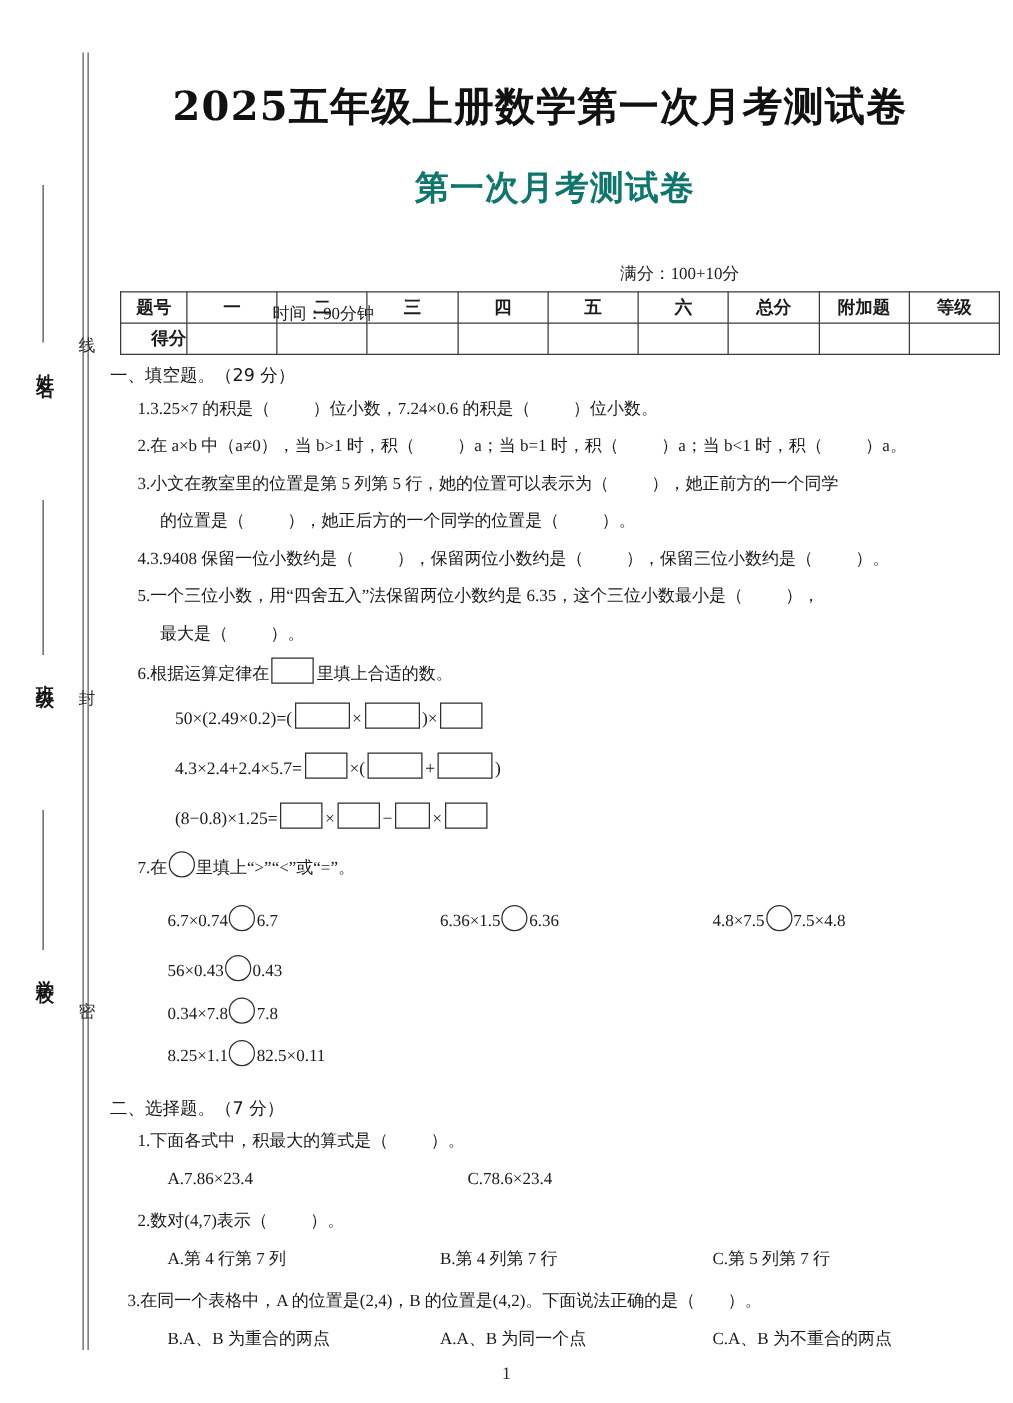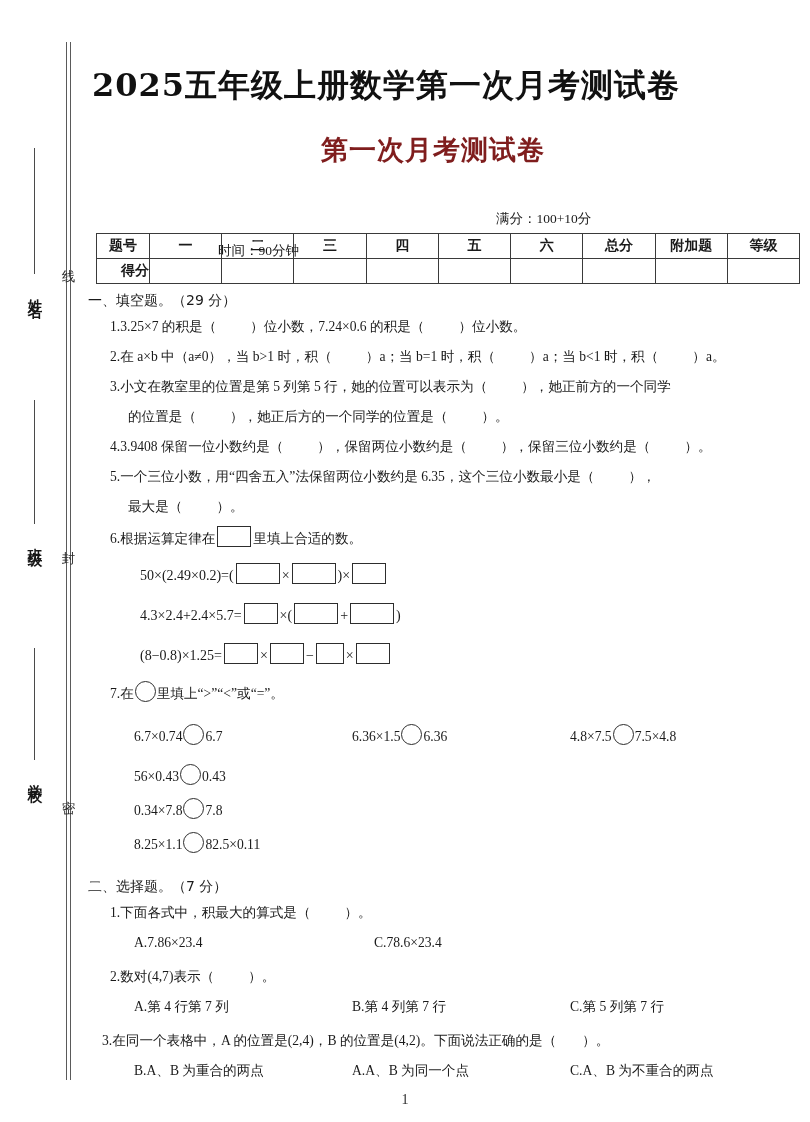--- a/index.html
+++ b/index.html
@@ -24,26 +24,26 @@
              font-size:14.5px;letter-spacing:4px;font-weight:600;
              writing-mode:vertical-rl;text-orientation:upright;
              font-family:"DejaVu Sans","Liberation Sans",sans-serif;color:#161616;}
   .nw1{top:288px;} .nw2{top:536px;} .nw3{top:772px;}
   .name-line{position:absolute;left:34px;width:0;border-left:1px solid #4a4a4a;}
   .nl1{top:148px;height:126px;}
   .nl2{top:400px;height:124px;}
   .nl3{top:648px;height:112px;}
 
   
-  .title1{position:absolute;left:92px;top:64px;width:680px;text-align:left;
+  .title1{position:absolute;left:92px;top:64px;width:680px;text-align:center;
           font-size:32px;font-weight:700;letter-spacing:1px;
           font-family:"DejaVu Serif","Liberation Serif",serif;color:#111;}
-  .title2{position:absolute;left:93px;top:132px;width:680px;text-align:center;
+  .title2{position:absolute;left:104px;top:132px;width:680px;text-align:center;
           font-size:27px;font-weight:700;letter-spacing:1px;
-          font-family:Liberation Serif, serif;color:#7f1d1d;}
+          font-family:Liberation Serif, serif;color:#0f766e;}
 
   .meta{position:absolute;left:96px;top:210px;width:620px;height:20px;font-size:13.5px;}
   .meta .m-time{position:absolute;left:122px;top:0;margin-top:32px;}
   .meta .m-full{position:absolute;left:400px;top:0;}
 
   
   .score-table{position:absolute;left:96px;top:233px;width:704px;
                border-collapse:collapse;table-layout:fixed;}
   .score-table td{border:1px solid #3a3a3a;height:24px;text-align:center;
                   font-size:14px;font-weight:600;padding:0;

